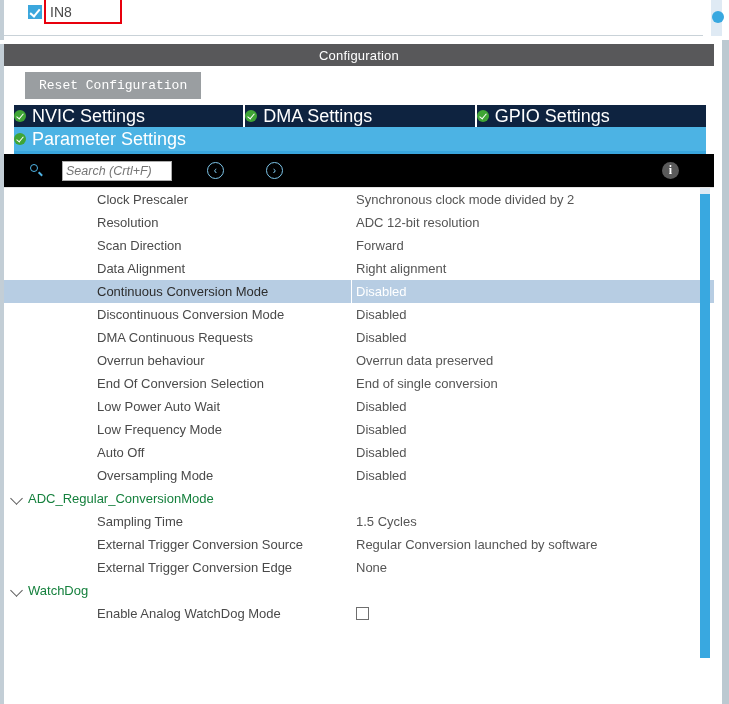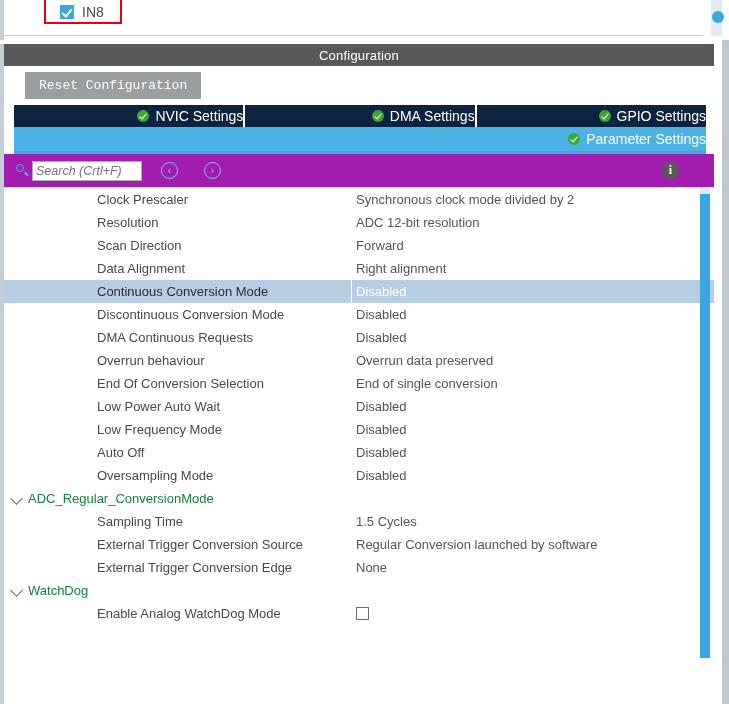--- a/index.html
+++ b/index.html
@@ -30,21 +30,21 @@
   .top-panel-inner {
     position: absolute;
     left: 0; top: 0;
     right: 26px;
     bottom: 4px;
     background: #ffffff;
     border-bottom: 1px solid #c9d2d8;
   }
   .channel-row {
     position: absolute;
-    left: 56px;
+    left: 24px;
     top: 0px;
     display: flex;
     align-items: center;
     height: 24px;
   }
   .redbox {
     position: absolute;
     left: 40px;
     top: -2px;
     width: 78px;
@@ -161,24 +161,24 @@
   .tabs-row {
     display: flex;
     height: 22px;
     margin-left: 10px;
     margin-right: 8px;
   }
   .tab {
     flex: 1;
     background: #0e2340;
     color: #ffffff;
-    font-size: 14px;
-    display: flex;
-    align-items: center;
-    justify-content: flex-end;
+    font-size: 18px;
+    display: flex;
+    align-items: center;
+    justify-content: flex-start;
     gap: 6px;
     border-right: 2px solid #ffffff;
     cursor: pointer;
     box-sizing: border-box;
   }
   .tab:last-child { border-right: none; }
   .tabs-row.row2 .tab { height: 24px; }
   .tabs-row.row2 { height: 24px; }
   .tab.active {
     background: #4cb3e4;
@@ -208,23 +208,24 @@
     border: solid #ffffff;
     border-width: 0 1.6px 1.6px 0;
     transform: rotate(40deg);
   }
 
   
   .search-row {
     height: 33px;
     display: flex;
     align-items: center;
-    padding-left: 10px;
-    position: relative;
-    background: #a21caf;
+    padding-left: 24px;
+    position: relative;
+    background: #000000;
+    gap: 16px;
   }
   .search-icon {
     width: 16px;
     height: 16px;
     position: relative;
     flex: 0 0 auto;
     margin-right: 2px;
   }
   .search-icon::before {
     content: "";

